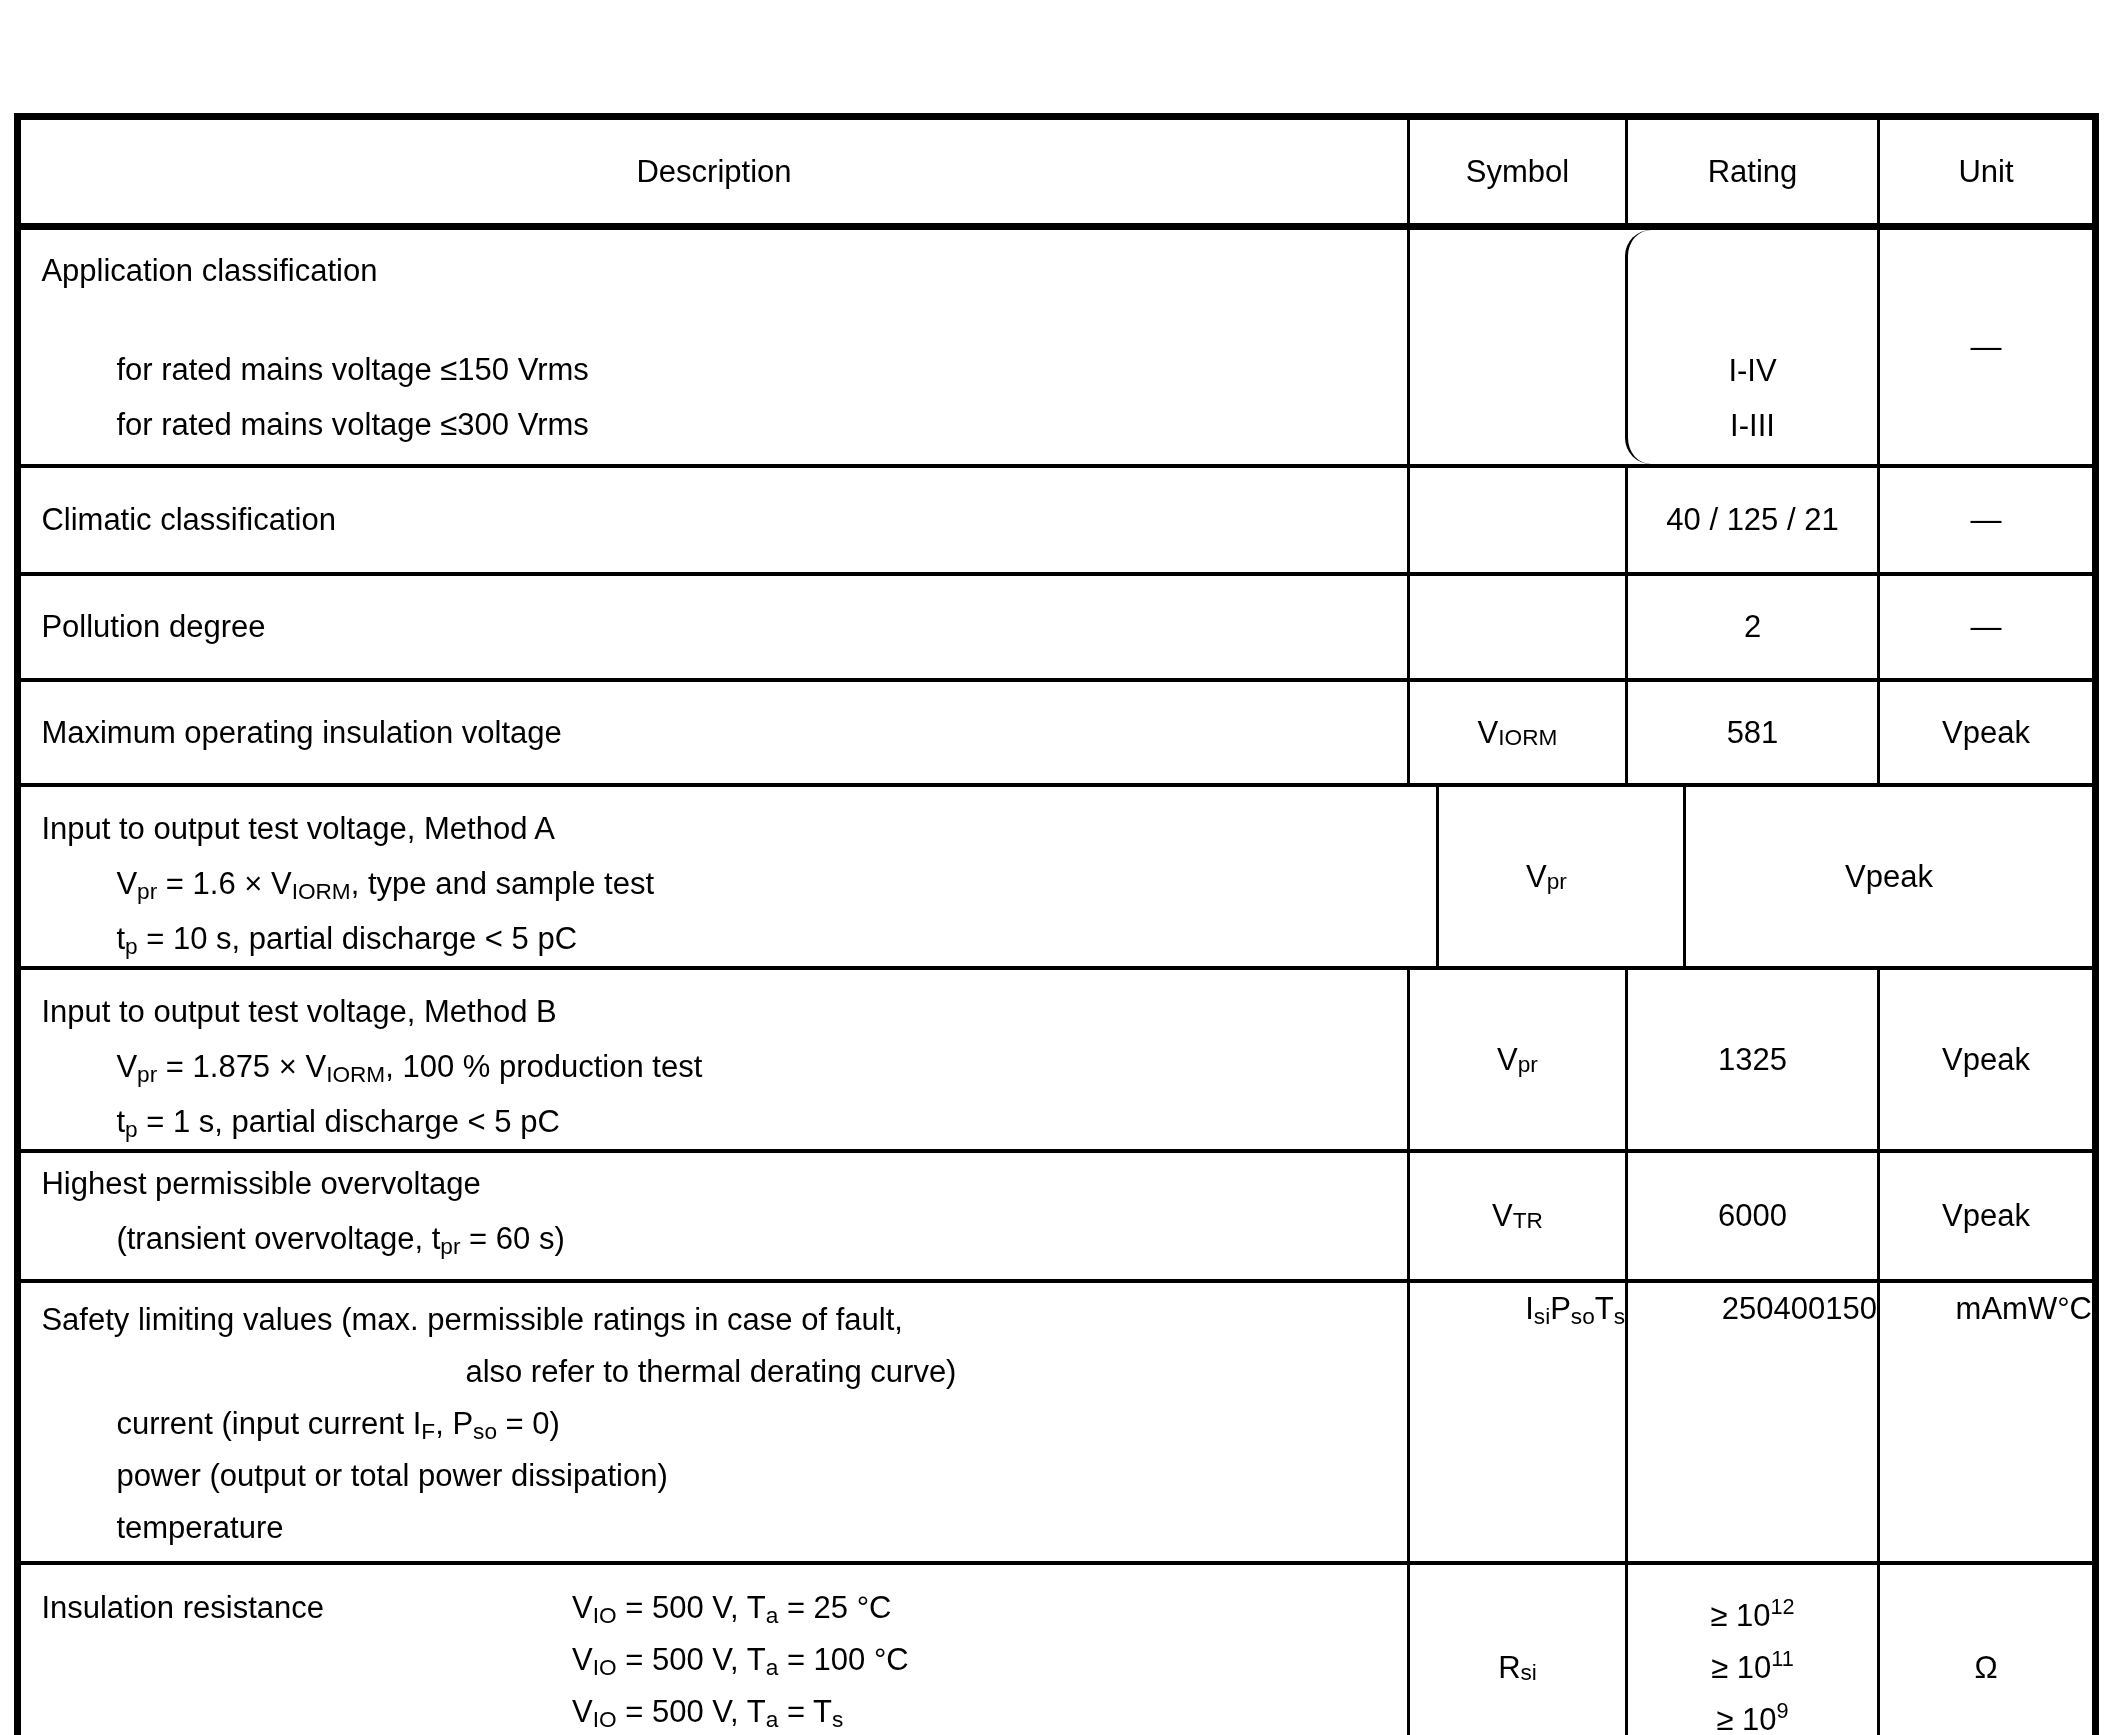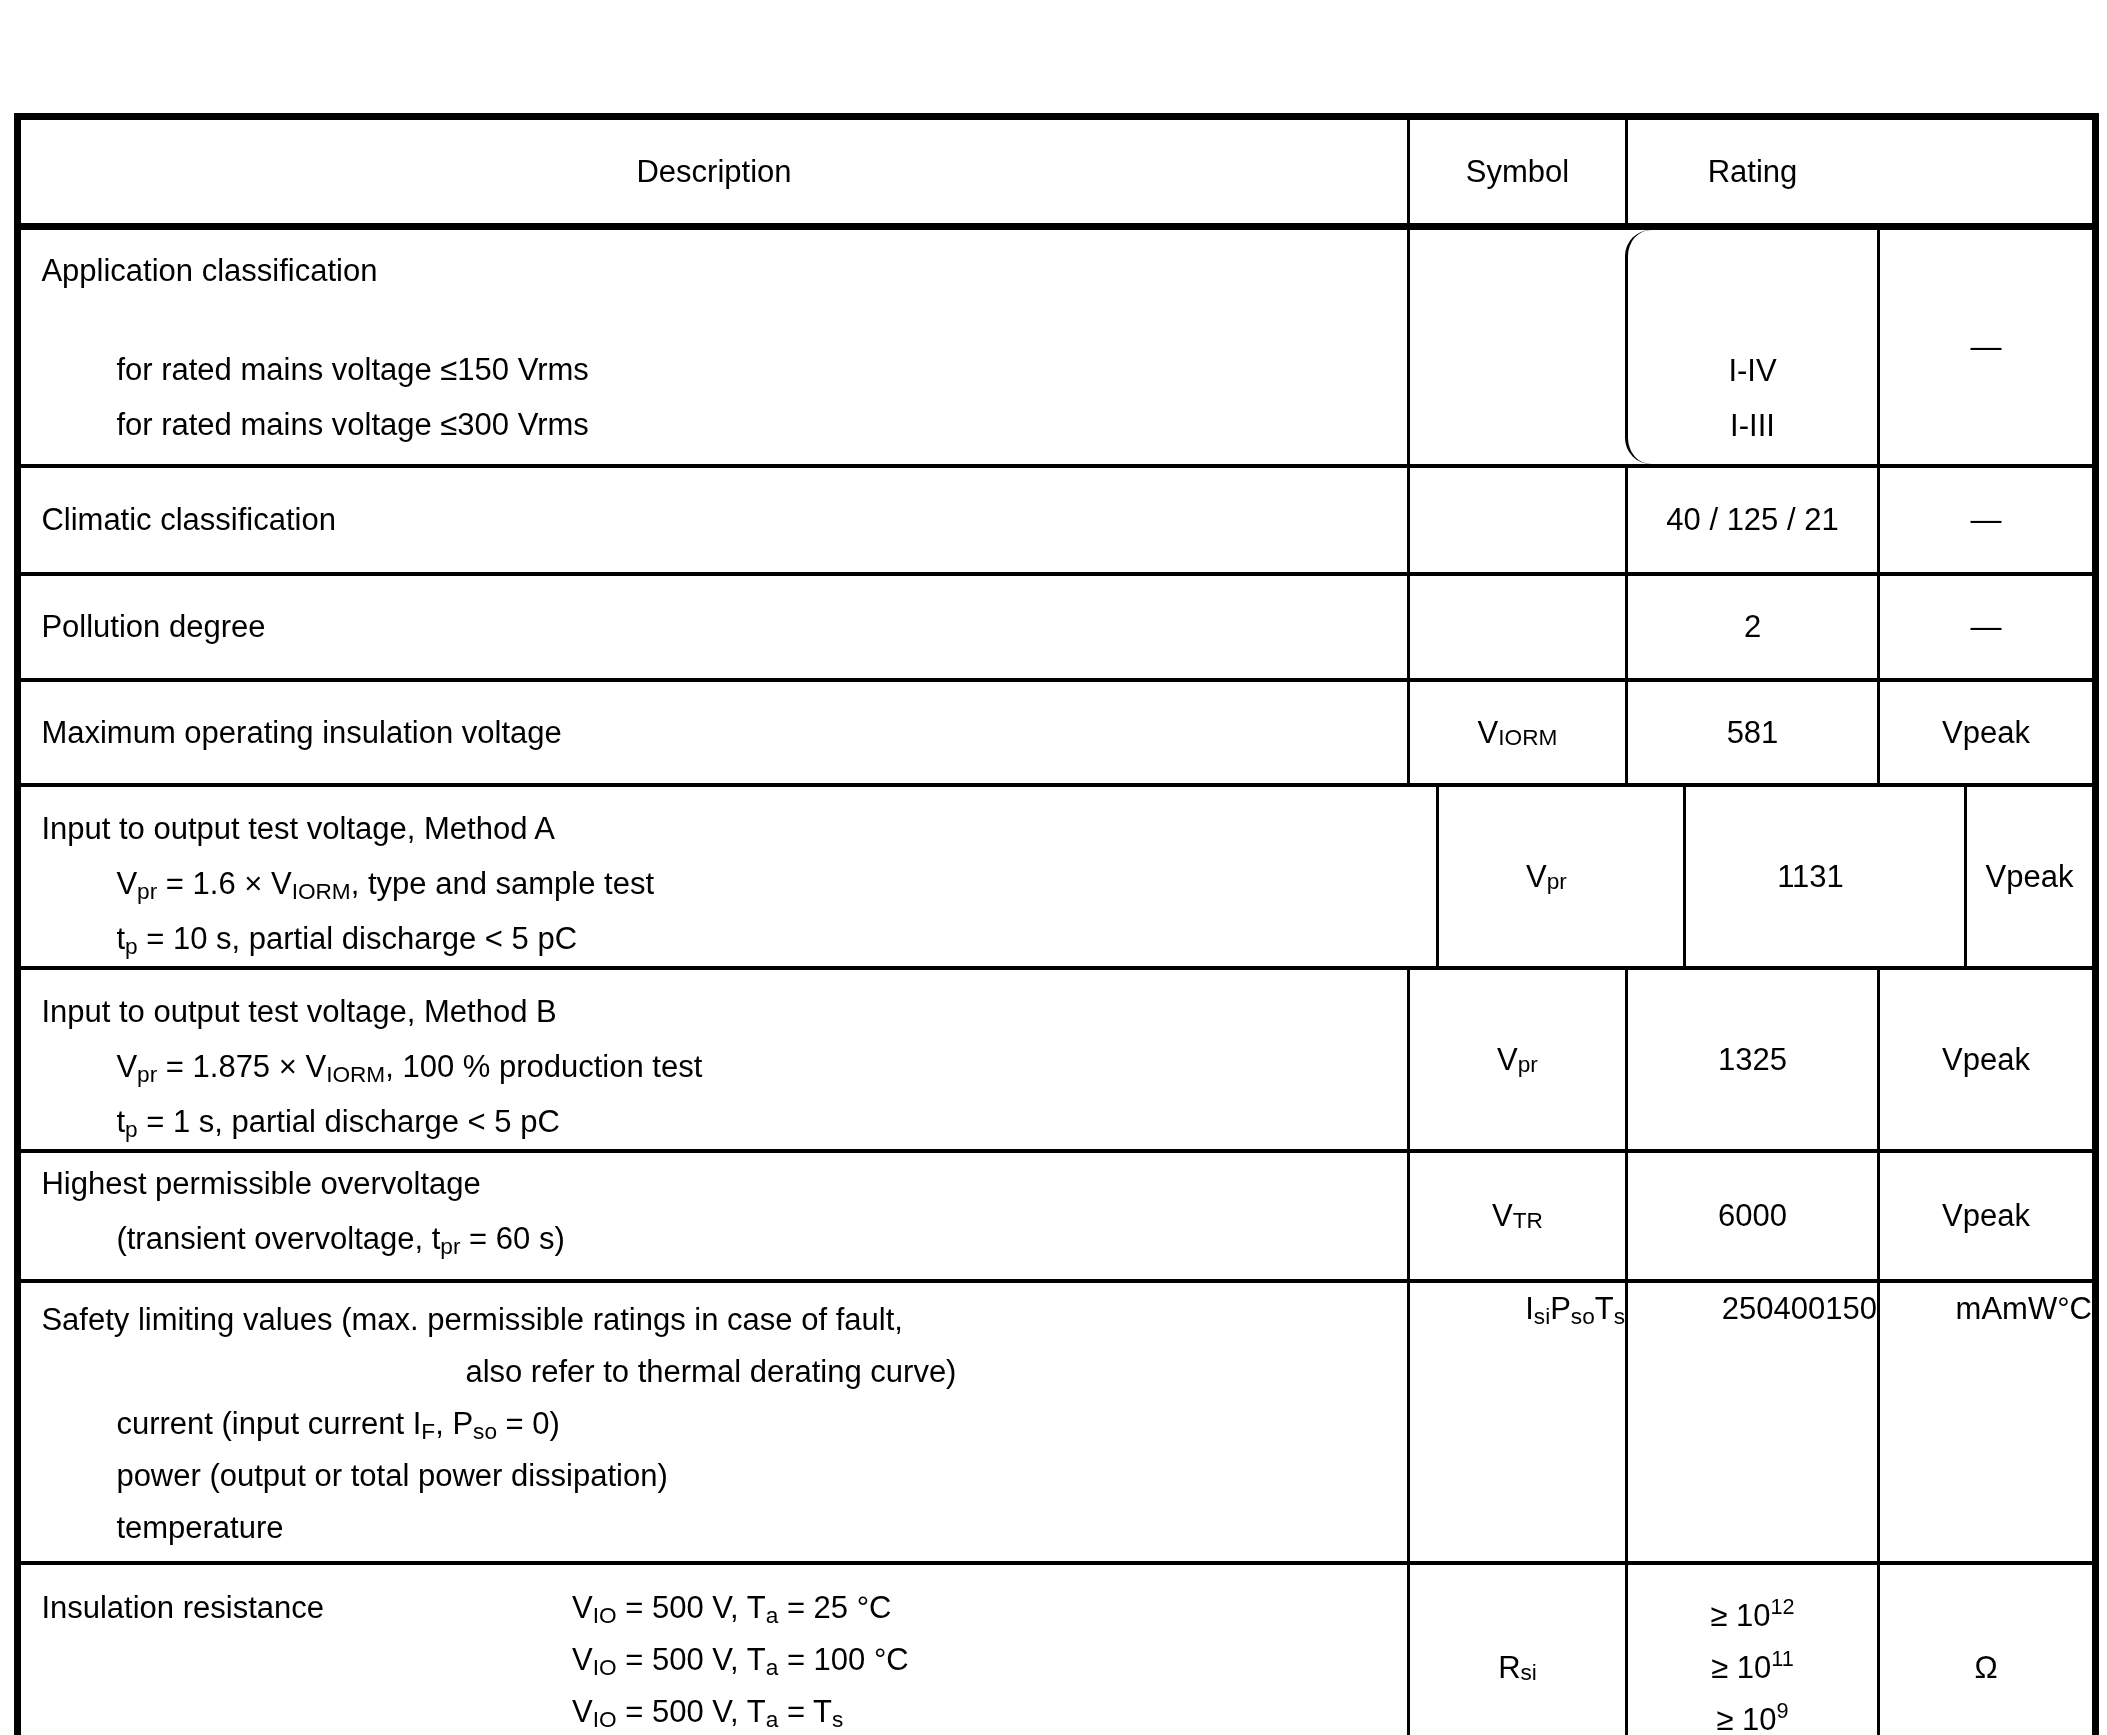--- a/index.html
+++ b/index.html
@@ -53,20 +53,21 @@
 </head>
 <body>
 
 <div class="page">
   <div class="table">
 
     <div class="row rh">
       <div class="cell c-desc center">Description</div>
       <div class="cell c-sym center">Symbol</div>
       <div class="cell c-rat center">Rating</div>
+      <div class="cell c-unit center">Unit</div>
     </div>
 
     <div class="row r1">
       <div class="cell c-desc col desc-pad">
         <div class="line">Application classification</div>
         <div class="gap"></div>
         <div class="line indent">for rated mains voltage ≤150 Vrms</div>
         <div class="line indent">for rated mains voltage ≤300 Vrms</div>
       </div>
       <div class="cell c-sym"></div>
@@ -98,21 +99,20 @@
       <div class="cell c-unit center">Vpeak</div>
     </div>
 
     <div class="row r5">
       <div class="cell c-desc col desc-pad">
         <div class="line">Input to output test voltage, Method A</div>
         <div class="line indent">V<sub>pr</sub> = 1.6 × V<sub>IORM</sub>, type and sample test</div>
         <div class="line indent">t<sub>p</sub> = 10 s, partial discharge &lt; 5 pC</div>
       </div>
       <div class="cell c-sym center">V<sub>pr</sub></div>
-      <div class="cell c-rat center">1131</div>
       <div class="cell c-unit center">Vpeak</div>
     </div>
 
     <div class="row r6">
       <div class="cell c-desc col desc-pad">
         <div class="line">Input to output test voltage, Method B</div>
         <div class="line indent">V<sub>pr</sub> = 1.875 × V<sub>IORM</sub>, 100 % production test</div>
         <div class="line indent">t<sub>p</sub> = 1 s, partial discharge &lt; 5 pC</div>
       </div>
       <div class="cell c-sym center">V<sub>pr</sub></div>

